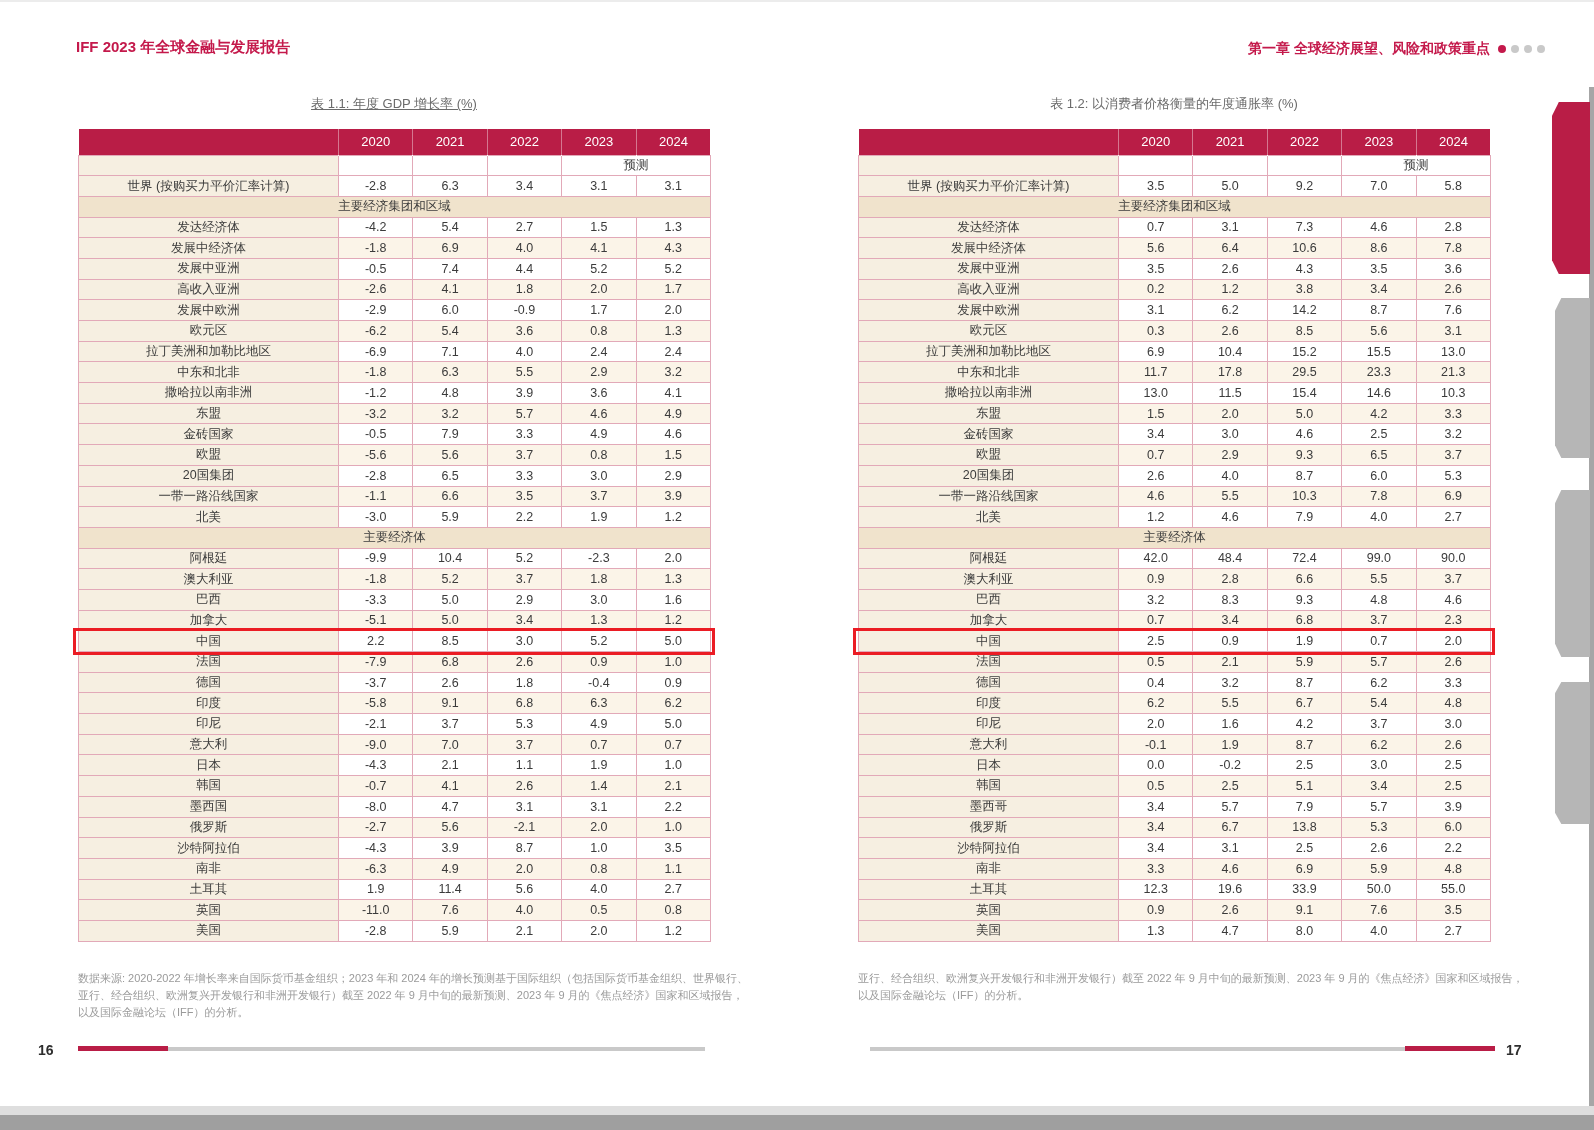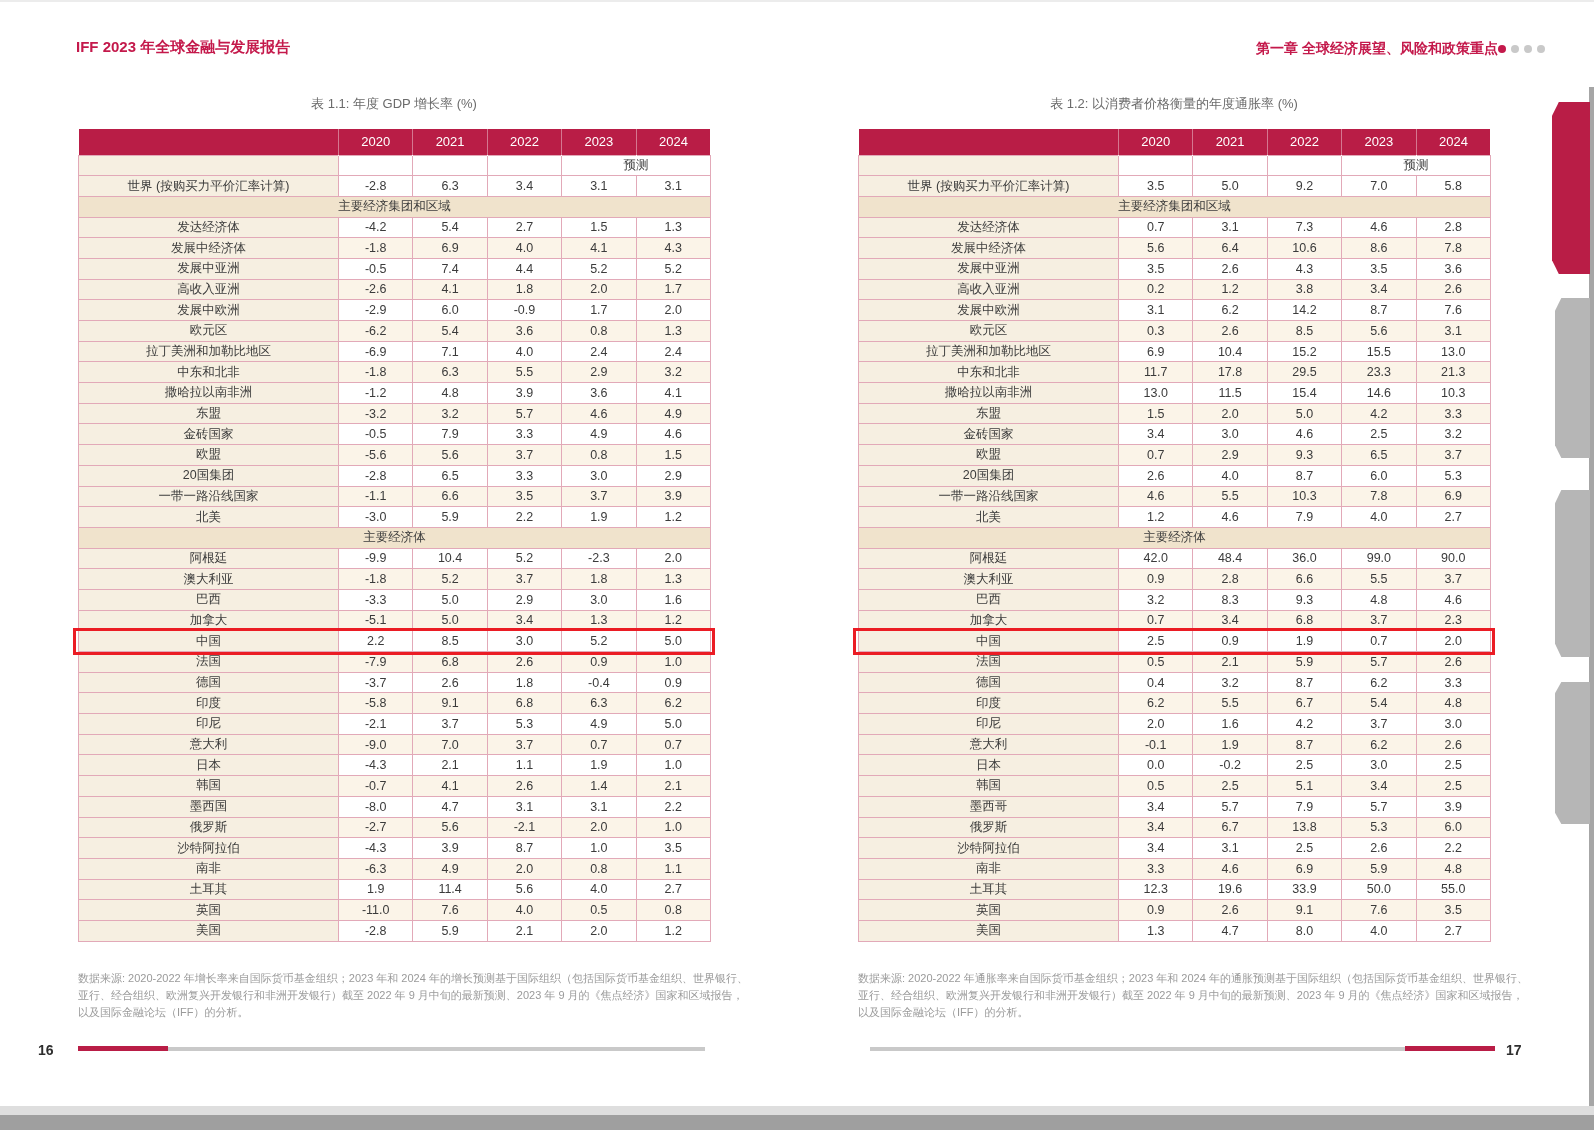--- a/index.html
+++ b/index.html
@@ -1,28 +1,28 @@
 <!DOCTYPE html>
 <html style="--crimson: #B91D46; --header-text: #C4194B; --row-cream: #FBF4E8; --label-cream: #F6EFE1; --section-cream: #F0E3CC; --border-pink: #E2A9B8; --highlight-red: #EB1C24;"><head>
 <meta charset="utf-8">
 <style>
   html,body{margin:0;padding:0;}
   body{font-family:"Liberation Sans","DejaVu Sans",sans-serif;background:#ffffff;}
   #page{position:relative;width:1594px;height:1130px;background:#ffffff;overflow:hidden;border-top:2px solid #ececec;}
 
   
   .hdr-left{position:absolute;left:76px;top:36px;font-size:15px;font-weight:bold;color:var(--header-text,#C4194B);}
-  .hdr-right{position:absolute;right:49px;top:38px;display:flex;align-items:center;}
+  .hdr-right{position:absolute;right:49px;top:38px;display:flex;align-items:center;gap:8px;}
   .hdr-right .chapter{font-size:14px;font-weight:bold;color:var(--header-text,#C4194B);}
   .dots{display:flex;align-items:center;gap:5px;}
   .dot{width:8px;height:8px;border-radius:50%;display:inline-block;}
 
   
   .tbl-title{position:absolute;top:93px;width:632px;text-align:center;font-size:13px;color:#6b6b6b;}
-  #title1{left:78px;} #title2{left:858px;}
+  #title1{left:78px;text-decoration:underline;} #title2{left:858px;}
   .tbl-wrap{position:absolute;top:127px;width:632px;}
   #wrap1{left:78px;} #wrap2{left:858px;}
 
   table.rpt{border-collapse:collapse;table-layout:fixed;width:632px;}
   table.rpt col.c-label{width:260px;}
   table.rpt col.c-val{width:74.4px;}
   table.rpt th,table.rpt td{padding:0;margin:0;font-weight:normal;}
   table.rpt thead tr{height:26px;}
   table.rpt thead th{background:var(--crimson,#B91D46);color:#ffffff;font-size:13px;text-align:center;border-left:1px solid rgba(255,255,255,.4);margin-top:12px;}
   table.rpt thead th:first-child{border-left:none;}
@@ -562,21 +562,21 @@
             <td class="val-cell">4.0</td>
             <td class="val-cell">2.7</td>
           </tr>
           <tr class="section-row">
             <td colspan="6">主要经济体</td>
           </tr>
           <tr class="">
             <td class="label-cell">阿根廷</td>
             <td class="val-cell">42.0</td>
             <td class="val-cell">48.4</td>
-            <td class="val-cell">36.0</td>
+            <td class="val-cell">72.4</td>
             <td class="val-cell">99.0</td>
             <td class="val-cell">90.0</td>
           </tr>
           <tr class="alt">
             <td class="label-cell">澳大利亚</td>
             <td class="val-cell">0.9</td>
             <td class="val-cell">2.8</td>
             <td class="val-cell">6.6</td>
             <td class="val-cell">5.5</td>
             <td class="val-cell">3.7</td>
@@ -721,21 +721,20 @@
     </table>
   <div class="hl-box" style="top: 499px; height: 27px;"></div>
     </div>
 
   <div class="footnote" id="fn1">
       <div>数据来源: 2020-2022 年增长率来自国际货币基金组织；2023 年和 2024 年的增长预测基于国际组织（包括国际货币基金组织、世界银行、</div>
       <div>亚行、经合组织、欧洲复兴开发银行和非洲开发银行）截至 2022 年 9 月中旬的最新预测、2023 年 9 月的《焦点经济》国家和区域报告，</div>
       <div>以及国际金融论坛（IFF）的分析。</div>
     </div>
   <div class="footnote" id="fn2">
-      <div>数据来源: 2020-2022 年通胀率来自国际货币基金组织；2023 年和 2024 年的通胀预测基于国际组织（包括国际货币基金组织、世界银行、</div>
       <div>亚行、经合组织、欧洲复兴开发银行和非洲开发银行）截至 2022 年 9 月中旬的最新预测、2023 年 9 月的《焦点经济》国家和区域报告，</div>
       <div>以及国际金融论坛（IFF）的分析。</div>
     </div>
 
   <div class="pagenum" id="pn16">16</div>
   <div class="footbar" id="bar-left">
     <div class="bar-red"></div>
     <div class="bar-gray"></div>
   </div>
 

